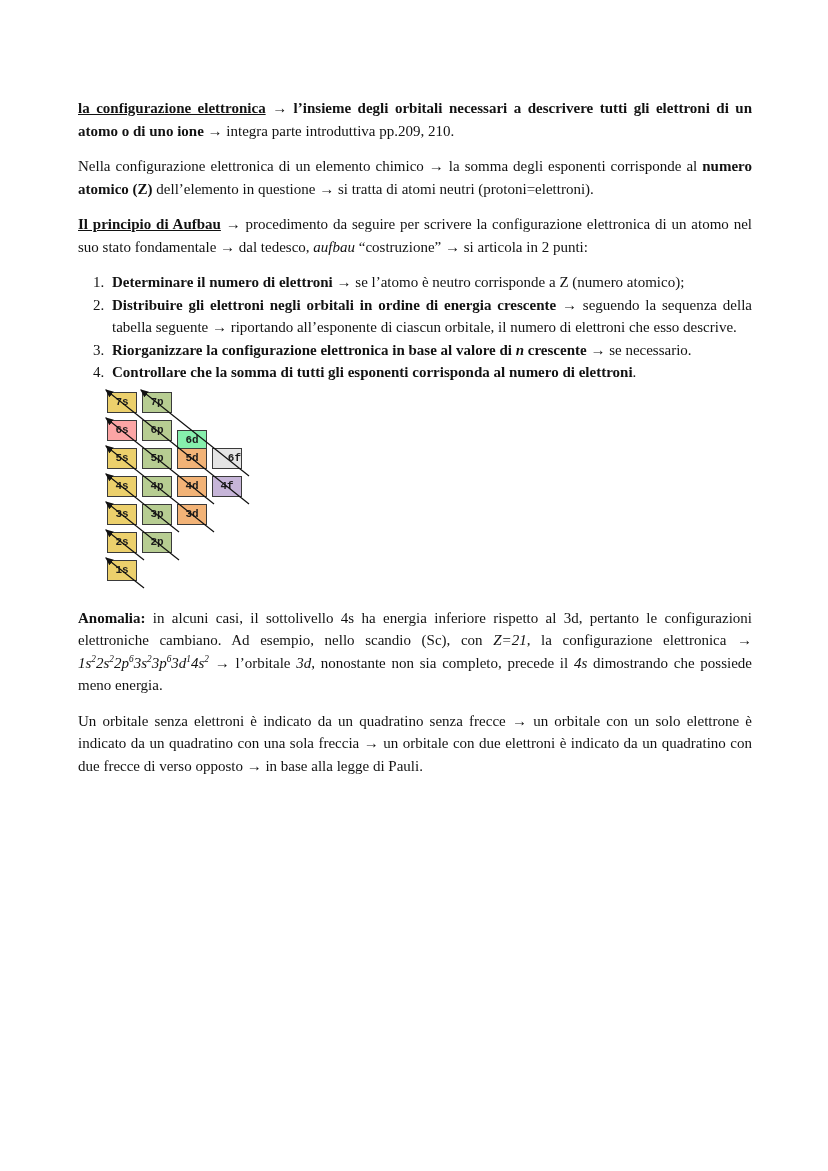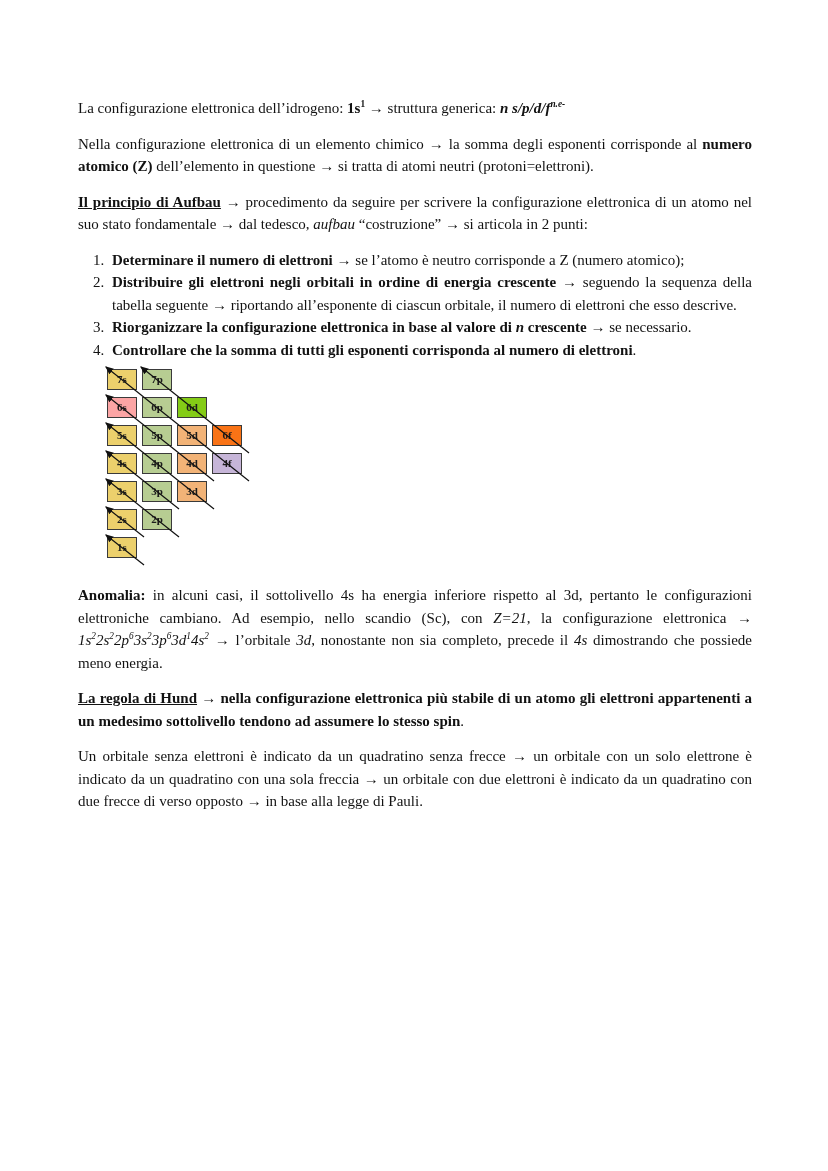--- a/index.html
+++ b/index.html
@@ -28,58 +28,58 @@
     position:relative;
     flex:0 0 212px;
     width:212px; height:238px;
     margin-left:4px; margin-top:-2px;
   }
   .aufbau-boxes { position:absolute; inset:0; }
   .orb {
     position:absolute;
     width:30px; height:21px;
     border:1px solid #3a3a3a;
-    font-family:Liberation Serif, serif;
+    font-family:Liberation Mono, monospace;
     font-size:11px; font-weight:bold;
     color:#1c1c1c;
     text-align:center; line-height:19px;
   }
   .aufbau svg { position:absolute; left:0; top:0; pointer-events:none; }
 </style>
 </head>
 <body>
 
 <div class="page">
 
+  <p><span class="bu">la configurazione elettronica</span><span class="b"> → l’insieme degli orbitali necessari a descrivere tutti gli elettroni di un atomo o di uno ione</span><span> → integra parte introduttiva pp.209, 210.</span></p>
 
-  <p><span>La configurazione elettronica dell’idrogeno: </span><span class="b">1s</span><sup class="b">1</sup><span> → struttura generica: </span><span class="bi">n s/p/d/f</span><sup class="bi">n.e-</sup></p>
 
   <p><span>Nella configurazione elettronica di un elemento chimico → la somma degli esponenti corrisponde al </span><span class="b">numero atomico (Z)</span><span> dell’elemento in questione → si tratta di atomi neutri (protoni=elettroni).</span></p>
 
   <p><span class="bu">Il principio di Aufbau</span><span> → procedimento da seguire per scrivere la configurazione elettronica di un atomo nel suo stato fondamentale → dal tedesco, </span><span class="i">aufbau</span><span> “costruzione” → si articola in 2 punti:</span></p>
 
   <div class="steps-row">
     <ol>
       <li><span class="b">Determinare il numero di elettroni</span><span> → se l’atomo è neutro corrisponde a Z (numero atomico);</span></li>
       <li><span class="b">Distribuire gli elettroni negli orbitali in ordine di energia crescente</span><span> → seguendo la sequenza della tabella seguente → riportando all’esponente di ciascun orbitale, il numero di elettroni che esso descrive.</span></li>
       <li><span class="b">Riorganizzare la configurazione elettronica in base al valore di </span><span class="bi">n</span><span class="b"> crescente</span><span> → se necessario.</span></li>
       <li><span class="b">Controllare che la somma di tutti gli esponenti corrisponda al numero di elettroni</span><span>.</span></li>
     </ol>
 
     <div class="aufbau">
       <div class="aufbau-boxes">
           <div class="orb" style="left: 25px; top: 10px; background: rgb(236, 208, 108);">7s</div>
           <div class="orb" style="left: 60px; top: 10px; background: rgb(183, 205, 146);">7p</div>
           <div class="orb" style="left: 25px; top: 38px; background: #fca5a5;">6s</div>
           <div class="orb" style="left: 60px; top: 38px; background: rgb(183, 205, 146);">6p</div>
-          <div class="orb" style="left: 95px; top: 38px; background: #84cc16;">6d</div>
+          <div class="orb" style="left: 95px; top: 48px; background: #86efac;">6d</div>
           <div class="orb" style="left: 25px; top: 66px; background: rgb(236, 208, 108);">5s</div>
           <div class="orb" style="left: 60px; top: 66px; background: rgb(183, 205, 146);">5p</div>
           <div class="orb" style="left: 95px; top: 66px; background: rgb(242, 179, 119); text-align: center;">5d</div>
-          <div class="orb" style="left: 130px; top: 66px; background: #f97316;">6f</div>
+          <div class="orb" style="left: 130px; top: 66px; background: #e5e5e5; text-align: right;">6f</div>
           <div class="orb" style="left: 25px; top: 94px; background: rgb(236, 208, 108);">4s</div>
           <div class="orb" style="left: 60px; top: 94px; background: rgb(183, 205, 146);">4p</div>
           <div class="orb" style="left: 95px; top: 94px; background: rgb(242, 179, 119);">4d</div>
           <div class="orb" style="left: 130px; top: 94px; background: rgb(198, 181, 216);">4f</div>
           <div class="orb" style="left: 25px; top: 122px; background: rgb(236, 208, 108);">3s</div>
           <div class="orb" style="left: 60px; top: 122px; background: rgb(183, 205, 146);">3p</div>
           <div class="orb" style="left: 95px; top: 122px; background: rgb(242, 179, 119);">3d</div>
           <div class="orb" style="left: 25px; top: 150px; background: rgb(236, 208, 108);">2s</div>
           <div class="orb" style="left: 60px; top: 150px; background: rgb(183, 205, 146);">2p</div>
           <div class="orb" style="left: 25px; top: 178px; background: rgb(236, 208, 108);">1s</div>
@@ -99,17 +99,16 @@
           <line x1="132" y1="122" x2="24" y2="36" marker-end="url(#ah)"></line>
           <line x1="167" y1="122" x2="24" y2="8" marker-end="url(#ah)"></line>
           <line x1="167" y1="94" x2="59" y2="8" marker-end="url(#ah)"></line>
         </g>
       </svg>
     </div>
   </div>
 
   <p><span class="b">Anomalia:</span><span> in alcuni casi, il sottolivello 4s ha energia inferiore rispetto al 3d, pertanto le configurazioni elettroniche cambiano. Ad esempio, nello scandio (Sc), con </span><span class="i">Z=21</span><span>, la configurazione elettronica → </span><span><span class="i">1s</span><sup class="i">2</sup><span class="i">2s</span><sup class="i">2</sup><span class="i">2p</span><sup class="i">6</sup><span class="i">3s</span><sup class="i">2</sup><span class="i">3p</span><sup class="i">6</sup><span class="i">3d</span><sup class="i">1</sup><span class="i">4s</span><sup class="i">2</sup></span><span> → l’orbitale </span><span class="i">3d</span><span>, nonostante non sia completo, precede il </span><span class="i">4s</span><span> dimostrando che possiede meno energia.</span></p>
 
-  <p><span class="bu">La regola di Hund</span><span> → </span><span class="b">nella configurazione elettronica più stabile di un atomo gli elettroni appartenenti a un medesimo sottolivello tendono ad assumere lo stesso spin</span><span>.</span></p>
 
   <p><span>Un orbitale senza elettroni è indicato da un quadratino senza frecce → un orbitale con un solo elettrone è indicato da un quadratino con una sola freccia → un orbitale con due elettroni è indicato da un quadratino con due frecce di verso opposto → in base alla legge di Pauli.</span></p>
 
 </div>
 
 </body></html>

